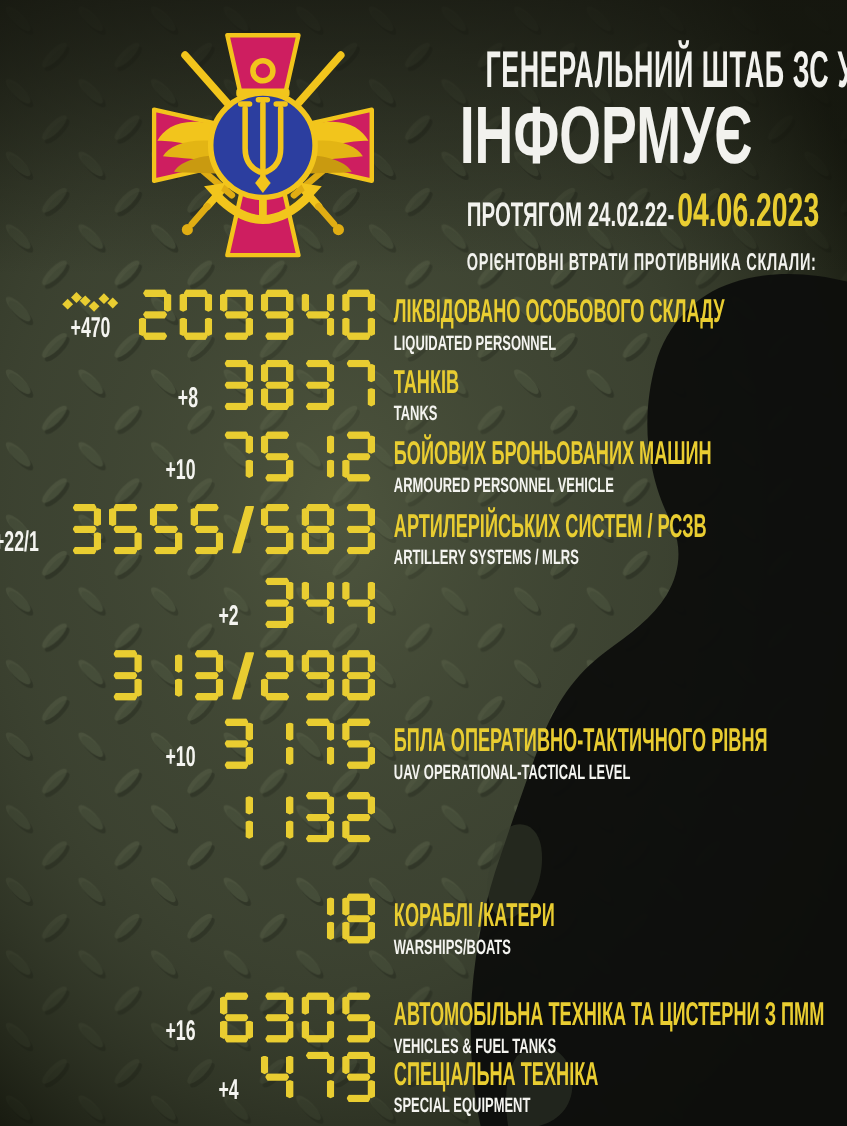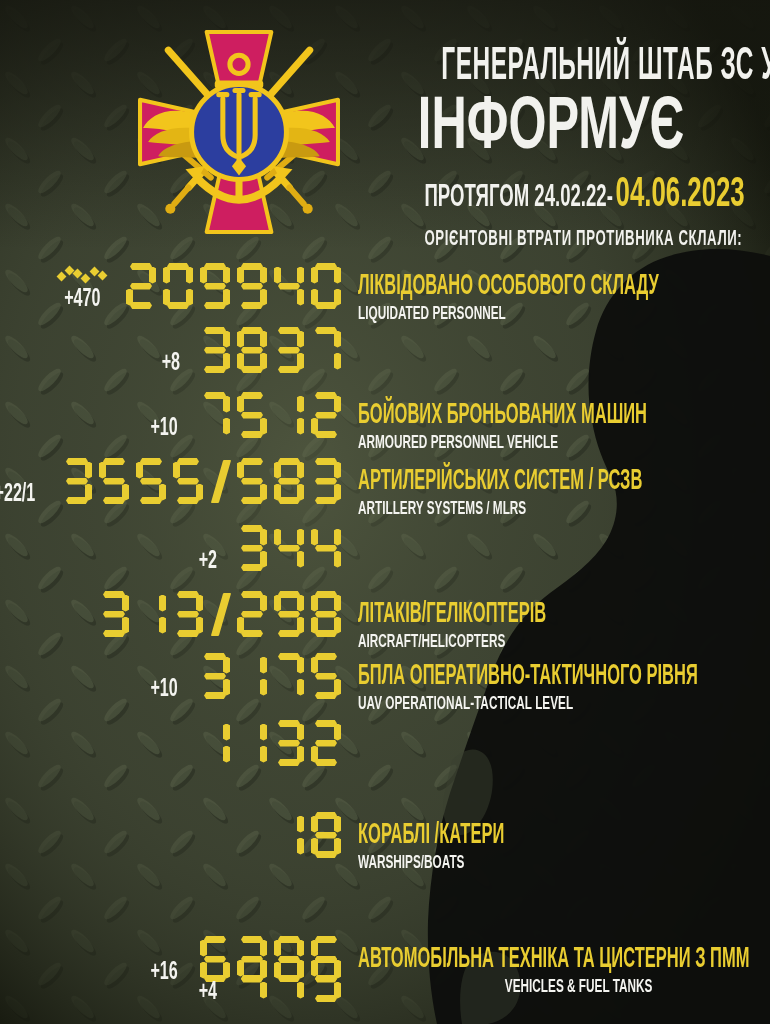--- a/index.html
+++ b/index.html
@@ -242,20 +242,24 @@
               <span class="seg seg-h seg-d"></span>
               <span class="seg seg-h seg-g"></span>
             </div>
             <div class="digit">
               <span class="seg seg-h seg-a"></span>
               <span class="seg seg-v seg-b"></span>
               <span class="seg seg-v seg-c"></span>
             </div>
           </div>
     </div>
+    <div class="labels">
+      <div class="ua">ТАНКІВ</div>
+      <div class="en">TANKS</div>
+    </div>
   </div>
       <div class="row" style="top: 392px;">
     <div class="numline">
       <div class="inc">
 
         <div class="inc-text">+10</div>
       </div>
       <div class="numval">
             <div class="digit">
               <span class="seg seg-h seg-a"></span>
@@ -424,24 +428,20 @@
               <span class="seg seg-h seg-a"></span>
               <span class="seg seg-v seg-b"></span>
               <span class="seg seg-v seg-c"></span>
               <span class="seg seg-h seg-d"></span>
               <span class="seg seg-v seg-e"></span>
               <span class="seg seg-v seg-f"></span>
               <span class="seg seg-h seg-g"></span>
             </div>
           </div>
     </div>
-    <div class="labels">
-      <div class="ua">ЛІТАКІВ/ГЕЛІКОПТЕРІВ</div>
-      <div class="en">AIRCRAFT/HELICOPTERS</div>
-    </div>
   </div>
       <div class="row" style="top: 653px;">
     <div class="numline">
       <div class="inc">
 
         <div class="inc-text">+10</div>
       </div>
       <div class="numval">
             <div class="digit">
               <span class="seg seg-h seg-a"></span>
@@ -519,21 +519,21 @@
               <span class="seg seg-v seg-f"></span>
               <span class="seg seg-h seg-g"></span>
             </div>
           </div>
     </div>
     <div class="labels">
       <div class="ua">КОРАБЛІ /КАТЕРИ</div>
       <div class="en">WARSHIPS/BOATS</div>
     </div>
   </div>
-      <div class="row" style="top: 936px; text-align: center;">
+      <div class="row" style="top: 902px;">
     <div class="numline">
       <div class="inc">
 
         <div class="inc-text">+16</div>
       </div>
       <div class="numval">
             <div class="digit">
               <span class="seg seg-h seg-a"></span>
               <span class="seg seg-v seg-c"></span>
               <span class="seg seg-h seg-d"></span>
@@ -591,15 +591,19 @@
             <div class="digit">
               <span class="seg seg-h seg-a"></span>
               <span class="seg seg-v seg-b"></span>
               <span class="seg seg-v seg-c"></span>
               <span class="seg seg-h seg-d"></span>
               <span class="seg seg-v seg-f"></span>
               <span class="seg seg-h seg-g"></span>
             </div>
           </div>
     </div>
+    <div class="labels">
+      <div class="ua">СПЕЦІАЛЬНА ТЕХНІКА</div>
+      <div class="en">SPECIAL EQUIPMENT</div>
+    </div>
   </div>
     </div>
 </div>
 
 </body></html>

